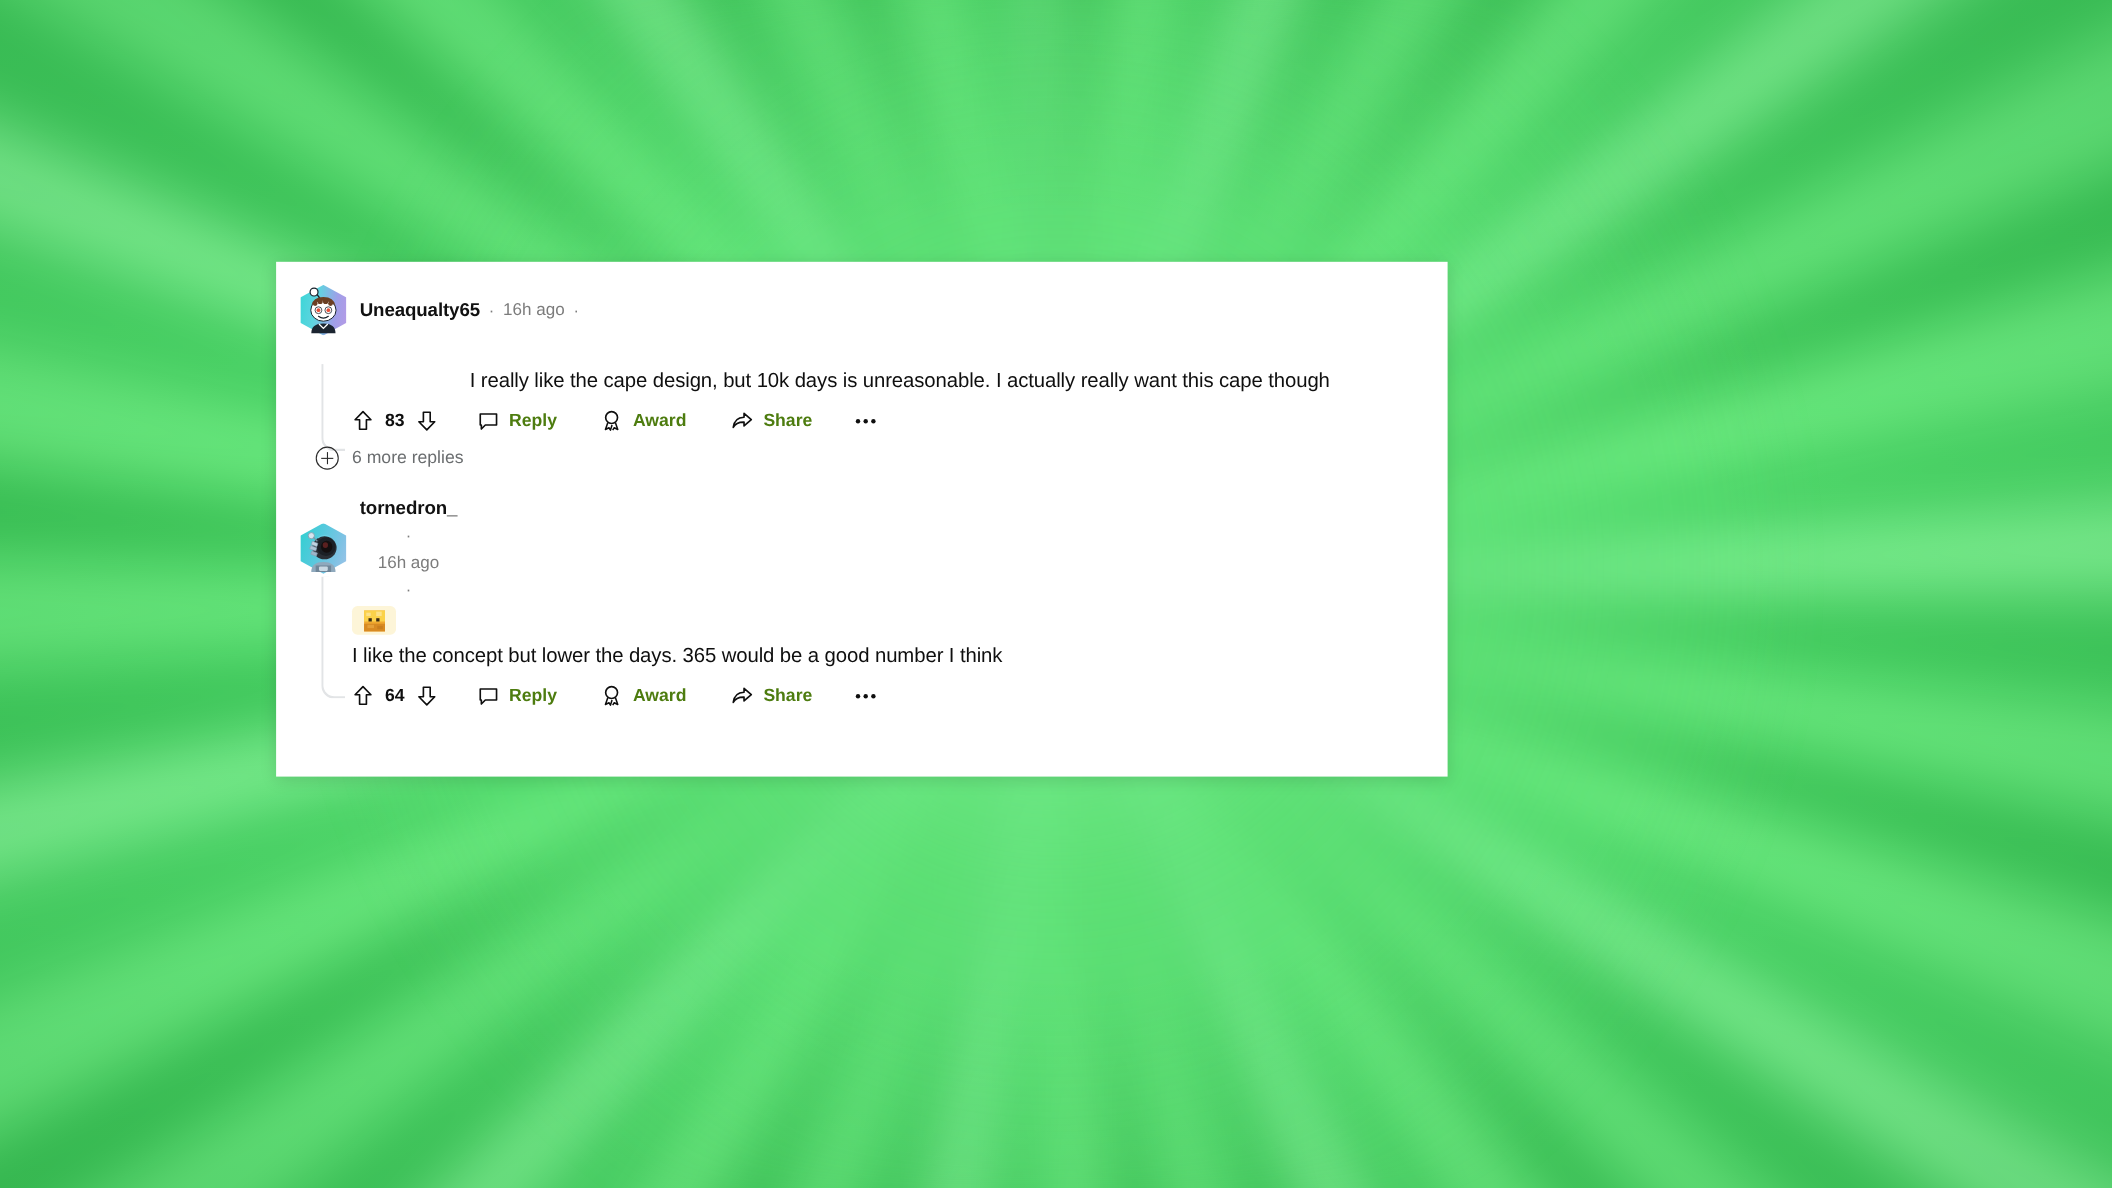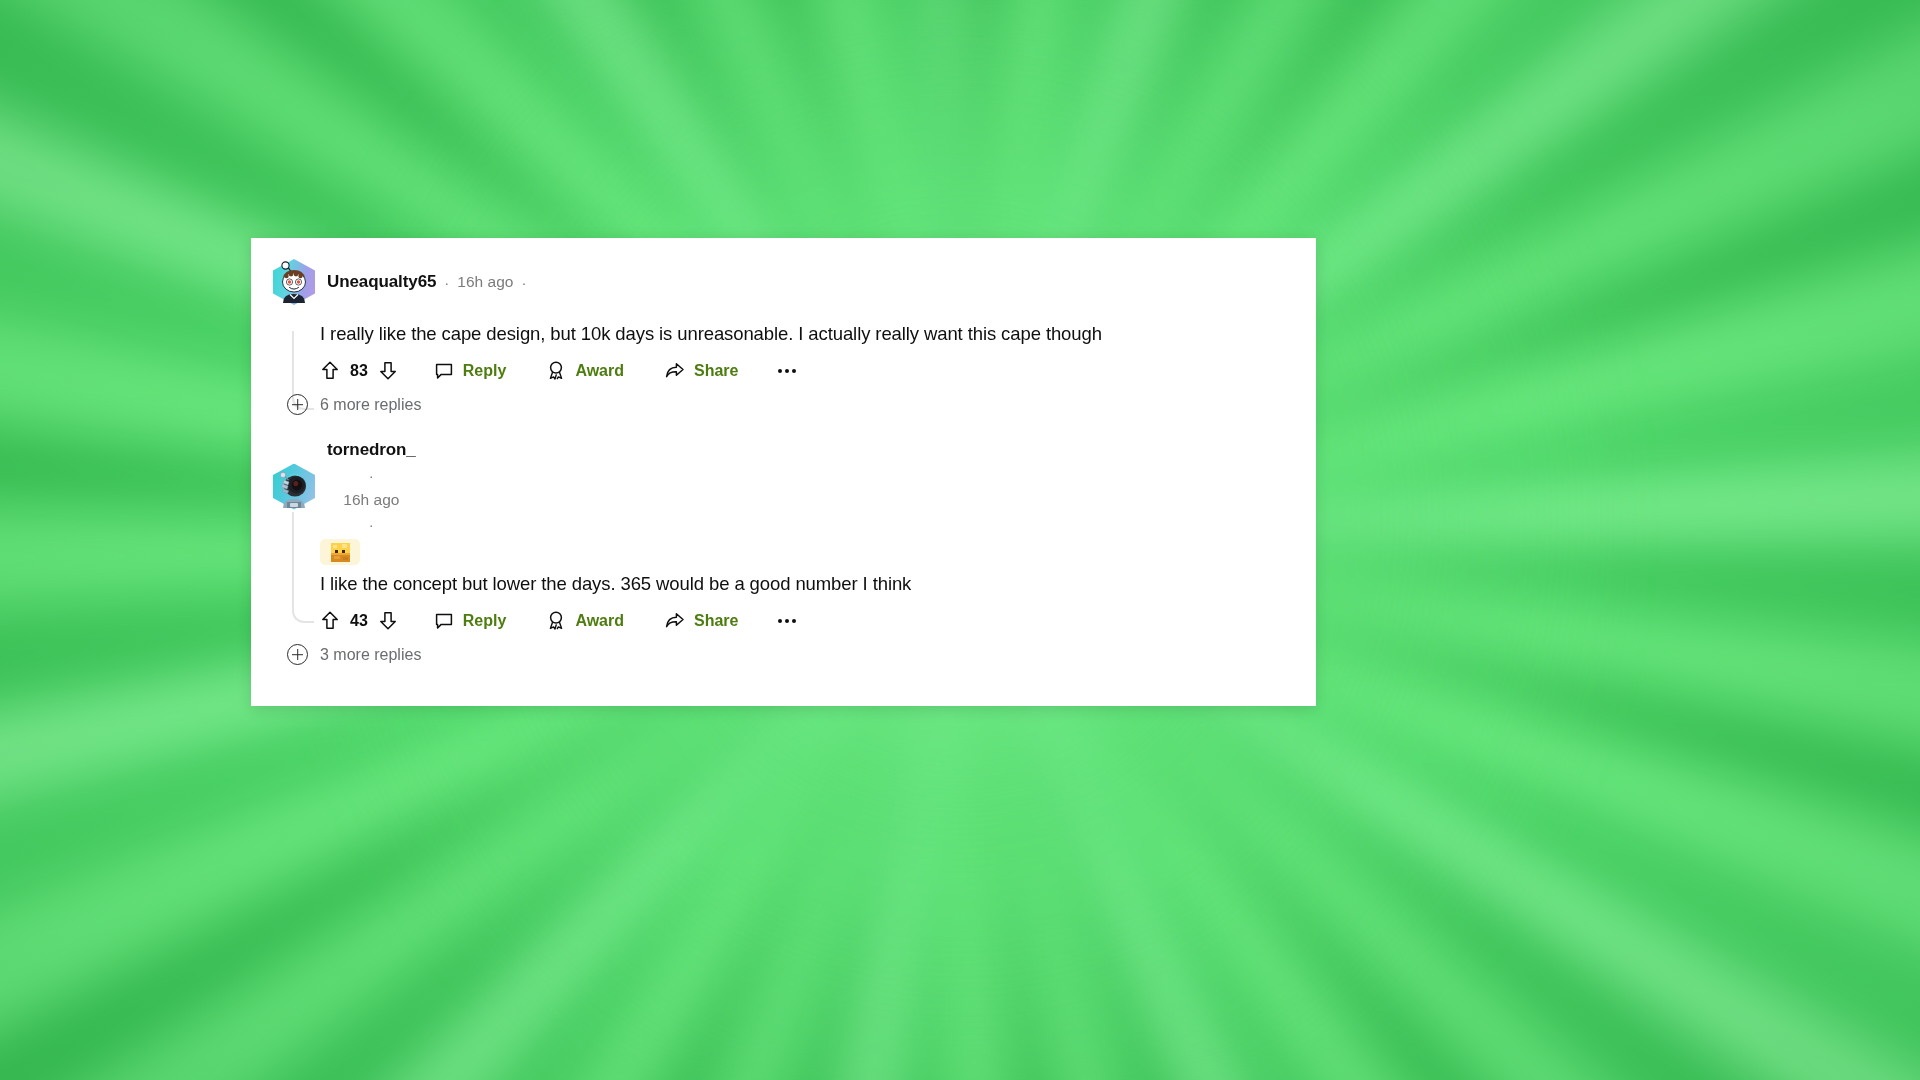--- a/index.html
+++ b/index.html
@@ -270,21 +270,21 @@
         </svg>
       </div>
       <div style="display:flex;align-items:center;gap:7px;">
         <span class="username">Uneaqualty65</span>
         <span class="meta-dot">·</span>
         <span class="timestamp">16h ago</span>
         <span class="meta-dot">·</span>
       </div>
     </div>
 
-    <div class="comment-body" style="margin-top:16px;">
+    <div class="comment-body" style="margin-top:28px;text-align:center;">
       <div class="comment-text">I really like the cape design, but 10k days is unreasonable. I actually really want this cape though</div>
 
       <div class="actions">
         <div class="vote-group">
           <svg class="icon-svg" width="20" height="21" viewBox="0 0 20 21">
             <path d="M10 2.2 L17.2 9.6 h-4.1 v8.6 h-6.2 v-8.6 H2.8 Z" fill="none" stroke="#0f0f0f" stroke-width="1.5" stroke-linejoin="round"></path>
           </svg>
           <span class="vote-count">83</span>
           <svg class="icon-svg" width="20" height="21" viewBox="0 0 20 21">
             <path d="M10 18.8 L17.2 11.4 h-4.1 V2.8 h-6.2 v8.6 H2.8 Z" fill="none" stroke="#0f0f0f" stroke-width="1.5" stroke-linejoin="round"></path>
@@ -379,21 +379,21 @@
         </svg>
       </div>
 
       <div class="comment-text">I like the concept but lower the days. 365 would be a good number I think</div>
 
       <div class="actions">
         <div class="vote-group">
           <svg class="icon-svg" width="20" height="21" viewBox="0 0 20 21">
             <path d="M10 2.2 L17.2 9.6 h-4.1 v8.6 h-6.2 v-8.6 H2.8 Z" fill="none" stroke="#0f0f0f" stroke-width="1.5" stroke-linejoin="round"></path>
           </svg>
-          <span class="vote-count">43</span>
+          <span class="vote-count">64</span>
           <svg class="icon-svg" width="20" height="21" viewBox="0 0 20 21">
             <path d="M10 18.8 L17.2 11.4 h-4.1 V2.8 h-6.2 v8.6 H2.8 Z" fill="none" stroke="#0f0f0f" stroke-width="1.5" stroke-linejoin="round"></path>
           </svg>
         </div>
 
         <div class="action-btn">
           <svg class="icon-svg" width="20" height="20" viewBox="0 0 20 20">
             <path d="M2.6 3.4 h14.8 v10 H7.2 L3.6 17 v-3.6 H2.6 Z" fill="none" stroke="#0f0f0f" stroke-width="1.5" stroke-linejoin="round"></path>
           </svg>
           <span class="action-label">Reply</span>
@@ -416,19 +416,15 @@
         </div>
 
         <div class="ellipsis-btn">
           <span></span>
           <span></span>
           <span></span>
         </div>
       </div>
     </div>
 
-    <div class="more-replies">
-      <div class="plus-circle"></div>
-      <span class="more-replies-label">3 more replies</span>
-    </div>
   </div>
 
 </div>
 
 </body></html>

